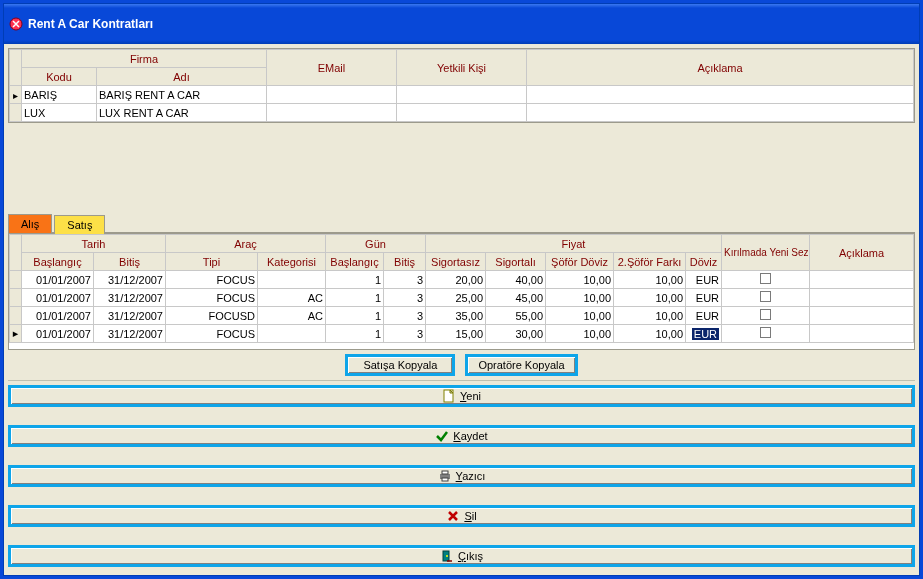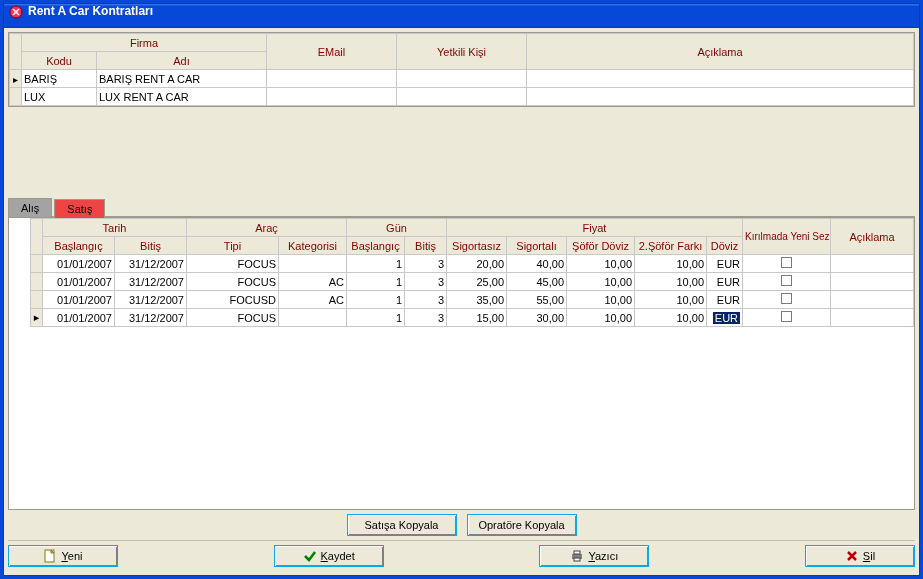--- a/index.html
+++ b/index.html
@@ -1,55 +1,55 @@
 <!DOCTYPE html>
 <html><head>
 <meta charset="utf-8">
 <style>
 * { box-sizing: border-box; margin: 0; padding: 0; }
 body { font-family: Tahoma, Arial, sans-serif; font-size: 11px; background: #0848d8; padding: 3px; }
 .window { background: #ece9d8; border: 1px solid #003db5; width: 917px; height: 573px; display: flex; flex-direction: column; }
-.titlebar { background: linear-gradient(to bottom, #3a78f0 0%, #0848d8 10%, #0848d8 90%, #003db5 100%); height: 24px; display: flex; align-items: flex-start; padding: 0 4px; color: #fff; font-weight: bold; font-size: 12px; }
+.titlebar { background: linear-gradient(to bottom, #3a78f0 0%, #0848d8 10%, #0848d8 90%, #003db5 100%); height: 40px; display: flex; align-items: center; padding: 0 4px; color: #fff; font-weight: bold; font-size: 12px; }
 .titlebar .icon { width: 16px; height: 16px; margin-right: 4px; display: inline-flex; align-items: center; justify-content: center; }
 .content { flex: 1; display: flex; flex-direction: column; background: #ece9d8; padding: 4px; overflow: hidden; }
 
 
 .grid1 { border: 1px solid #9c9a8c; background: #fff; }
 .grid1 table { width: 100%; border-collapse: collapse; table-layout: fixed; }
 .grid1 th, .grid1 td { border: 1px solid #c8c8c8; font-size: 11px; height: 18px; padding: 0 2px; text-align: left; }
 .grid1 th { background: #ece9d8; color: #800000; font-weight: normal; text-align: center; }
 .grid1 .sel-col { width: 12px; background: #ece9d8; }
 .grid1 td.sel-col { background: #ece9d8; text-align: center; }
 .grid1 .arrow { color: #000; font-size: 10px; }
 
 .spacer1 { height: 90px; background: #ece9d8; }
 
 
 .tabs-wrap { background: #ece9d8; }
 .tabs { display: flex; border-bottom: 1px solid #9c9a8c; background: #ece9d8; }
-.tab { padding: 3px 12px; border: 1px solid #9c9a8c; border-bottom: none; background: #ef4444; margin-right: 2px; position: relative; cursor: pointer; }
-.tab.active { background: #a3a3a3; z-index: 2; top: 1px; }
+.tab { padding: 3px 12px; border: 1px solid #9c9a8c; border-bottom: none; background: #fde047; margin-right: 2px; position: relative; cursor: pointer; }
+.tab.active { background: #f97316; z-index: 2; top: 1px; }
 .tab:not(.active) { top: 2px; }
 
 
-.grid2 { border: 1px solid #9c9a8c; background: #fff; flex: 1; overflow: hidden; padding-left: 21px; }
+.grid2 { border: 1px solid #9c9a8c; background: #fff; flex: 1; overflow: hidden; }
 .grid2 table { border-collapse: collapse; table-layout: fixed; width: 100%; }
 .grid2 th, .grid2 td { border: 1px solid #c8c8c8; font-size: 11px; height: 18px; padding: 0 2px; overflow: hidden; white-space: nowrap; }
 .grid2 th { background: #ece9d8; color: #800000; font-weight: normal; text-align: center; }
 .grid2 td.sel-col { background: #ece9d8; width: 12px; text-align: center; }
 .grid2 td.num { text-align: right; }
 .grid2 td.txt { text-align: right; }
 .grid2 .checkbox-cell { text-align: center; }
 .grid2 .checkbox { width: 11px; height: 11px; border: 1px solid #7a7a7a; display: inline-block; background: #fff; }
 .sel-cell { background: #0a246a; color: #fff; padding: 0 2px; }
 
 
 .button-row { display: flex; justify-content: center; padding: 4px 0; gap: 10px; }
-.button-row2 { display: flex; justify-content: space-between; padding: 4px 0; gap: 18px; border-top: 1px solid #c0c0b0; }
-.btn { background: #ece9d8; border: 1px solid #0ea5e9; box-shadow: inset 1px 1px 0 #fff, inset -1px -1px 0 #808080; padding: 0 10px; min-width: 110px; height: 22px; display: inline-flex; align-items: center; justify-content: center; gap: 4px; cursor: pointer; font-size: 11px; }
+.button-row2 { display: flex; justify-content: flex-end; padding: 4px 0; gap: 18px; border-top: 1px solid #c0c0b0; flex-direction: column; }
+.btn { background: #ece9d8; border: 3px solid #0ea5e9; box-shadow: inset 1px 1px 0 #fff, inset -1px -1px 0 #808080; padding: 0 10px; min-width: 110px; height: 22px; display: inline-flex; align-items: center; justify-content: center; gap: 4px; cursor: pointer; font-size: 11px; }
 .btn .under { text-decoration: underline; }
 .icon-sm { width: 14px; height: 14px; display: inline-flex; align-items: center; justify-content: center; }
 
 col.sel { width: 12px; }
 </style>
 </head>
 <body>
 
 <div class="window">
 
@@ -263,16 +263,26 @@
         <span><span class="under">Y</span><span>azıcı</span></span>
       </button>
       <button class="btn">
         <span class="icon-sm">
           <svg viewBox="0 0 14 14" width="14" height="14">
               <path d="M3 3 L11 11 M11 3 L3 11" stroke="#c00000" stroke-width="2.5"></path>
             </svg>
         </span>
         <span><span class="under">S</span><span>il</span></span>
       </button>
+      <button class="btn">
+        <span class="icon-sm">
+          <svg viewBox="0 0 14 14" width="14" height="14">
+              <rect x="3" y="2" width="6" height="10" fill="#008080" stroke="#004040"></rect>
+              <path d="M7 12 L12 12" stroke="#800000" stroke-width="1.5"></path>
+              <circle cx="7" cy="7" r="1" fill="#ffff00"></circle>
+            </svg>
+        </span>
+        <span><span class="under">Ç</span><span>ıkış</span></span>
+      </button>
     </div>
 
   </div>
 </div>
 
 </body></html>

